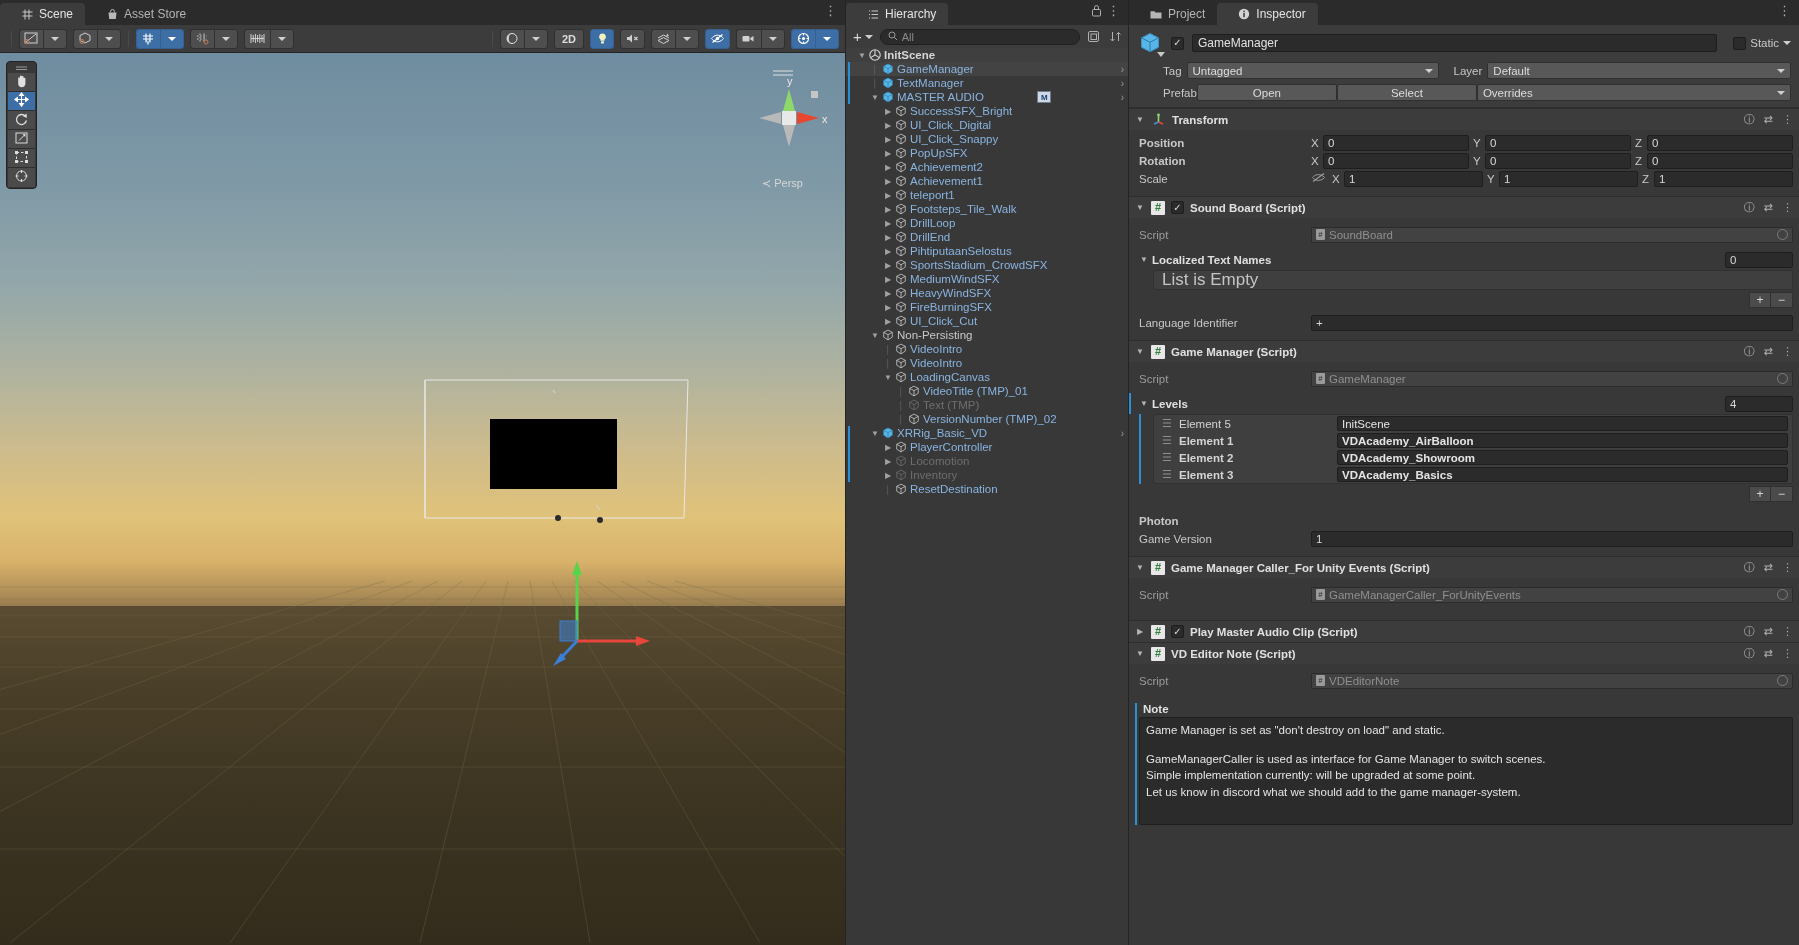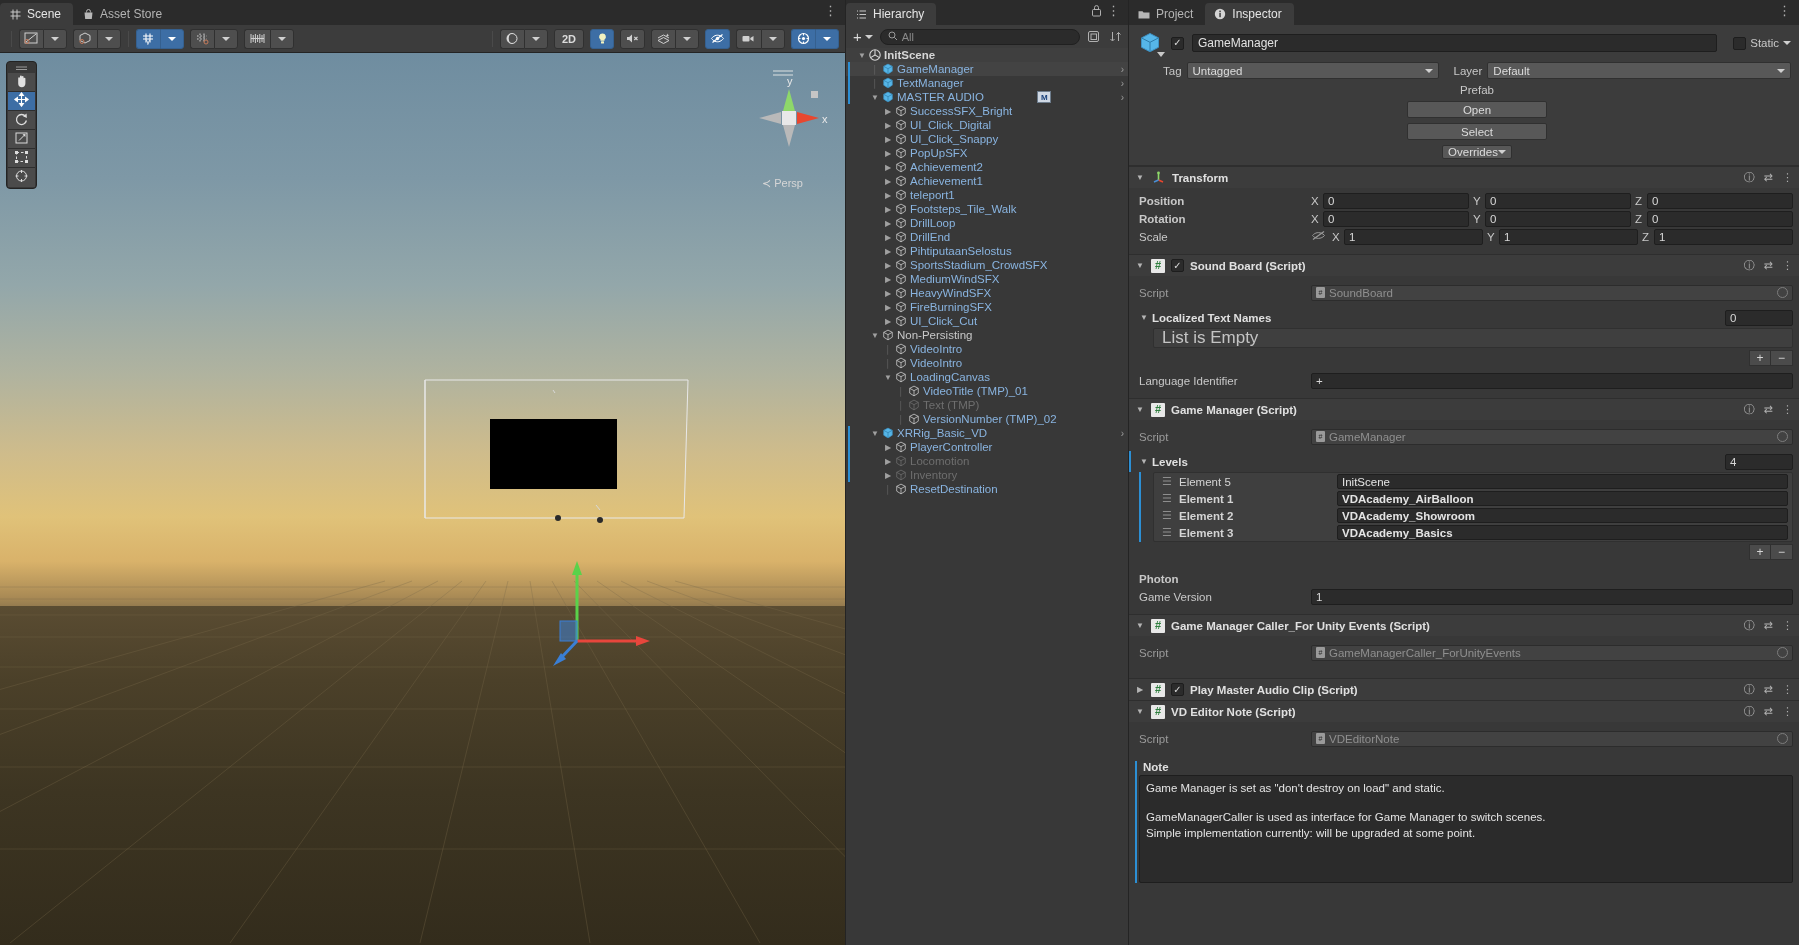--- a/index.html
+++ b/index.html
@@ -8,21 +8,21 @@
     background: #383838;
     font-family: "Liberation Sans", sans-serif;
     font-size: 12px;
     color: #c4c4c4;
     overflow: hidden;
   }
   .app { position: relative; width: 1799px; height: 945px; display: flex; }
 
   
   .tabbar { height: 25px; background: #2b2b2b; display: flex; align-items: flex-end; position: relative; }
-  .tab { height: 22px; padding: 0 12px 0 8px; display: flex; align-items: center; gap: 5px;
+  .tab { height: 22px; padding: 0 12px 0 20px; display: flex; align-items: center; gap: 5px;
          font-size: 12px; color: #b4b4b4; border-radius: 4px 4px 0 0; }
   .tab.active { background: #3c3c3c; color: #e4e4e4; }
   .tab .ticon { display: inline-flex; width: 14px; height: 14px; align-items: center; justify-content: center; }
 
   
   .scene-panel { width: 845px; height: 945px; background: #2b2b2b; position: relative; display: flex; flex-direction: column; }
   .scene-toolbar { height: 28px; background: #3c3c3c; display: flex; align-items: center; padding: 0 6px; gap: 2px; border-bottom: 1px solid #242424; }
   .tb-sep { width: 1px; height: 16px; background: #4a4a4a; margin: 0 5px; }
   .tb-btn { height: 20px; min-width: 24px; background: #585858; border: 1px solid #303030; border-radius: 3px;
             display: flex; align-items: center; justify-content: center; padding: 0 4px; gap: 2px; }
@@ -94,21 +94,21 @@
   .cube-ico { width: 26px; height: 26px; display: flex; align-items: center; justify-content: center; position: relative; }
   .chk { width: 13px; height: 13px; background: #2b2b2b; border: 1px solid #1d1d1d; border-radius: 2px;
          display: flex; align-items: center; justify-content: center; color: #d8d8d8; font-size: 10px; line-height: 1; }
   .name-field { flex: 1; height: 18px; background: #2b2b2b; border: 1px solid #1e1e1e; border-radius: 2px;
                 display: flex; align-items: center; padding: 0 5px; color: #e2e2e2; font-size: 12px; }
   .static-box { display: flex; align-items: center; gap: 4px; color: #c8c8c8; font-size: 11.5px; margin-left: 8px; }
   .ih-row2 { display: flex; align-items: center; gap: 5px; margin-top: 6px; padding-left: 26px; }
   .lbl-sm { color: #c8c8c8; font-size: 11.5px; }
   .dropdown { height: 17px; background: #585858; border: 1px solid #303030; border-radius: 2px;
               display: flex; align-items: center; justify-content: space-between; padding: 0 5px; color: #dcdcdc; font-size: 11.5px; }
-  .ih-row3 { display: flex; align-items: center; gap: 5px; margin-top: 5px; padding-left: 26px; flex-direction: column; }
+  .ih-row3 { display: flex; align-items: center; margin-top: 5px; padding-left: 26px; }
   .btn { height: 17px; background: #585858; border: 1px solid #303030; border-radius: 2px;
          display: flex; align-items: center; justify-content: center; color: #dcdcdc; font-size: 11.5px; }
 
   .comp { border-top: 1px solid #2e2e2e; }
   .comp-head { height: 21px; background: #3c3c3c; display: flex; align-items: center; gap: 6px; padding: 0 6px; }
   .comp-title { font-size: 11.5px; font-weight: bold; color: #e0e0e0; }
   .foldout { width: 10px; font-size: 8px; color: #b4b4b4; text-align: center; }
   .script-ico { width: 14px; height: 14px; background: #e8e8e8; border-radius: 1px; display: flex; align-items: center;
                 justify-content: center; color: #2f7f3f; font-size: 11px; font-weight: bold; line-height: 1; }
   .comp-tools { margin-left: auto; display: flex; align-items: center; gap: 9px; color: #b0b0b0; font-size: 11px; }
@@ -1214,20 +1214,21 @@
               <span class="circ"></span>
             </span>
           </div>
           <div style="position:relative;margin-top:14px">
             <span style="position:absolute;left:-4px;top:0;bottom:0;width:2px;background:#2c8fd4"></span>
             <div class="note-label">Note</div>
             <div class="note-box">
               <p>Game Manager is set as "don't destroy on load" and static.</p>
               <p class="gap">GameManagerCaller is used as interface for Game Manager to switch scenes.</p>
               <p>Simple implementation currently: will be upgraded at some point.</p>
+              <p>Let us know in discord what we should add to the game manager-system.</p>
             </div>
           </div>
         </div>
       </div>
 
     </div>
   </div>
 </div>
 
 </body></html>

